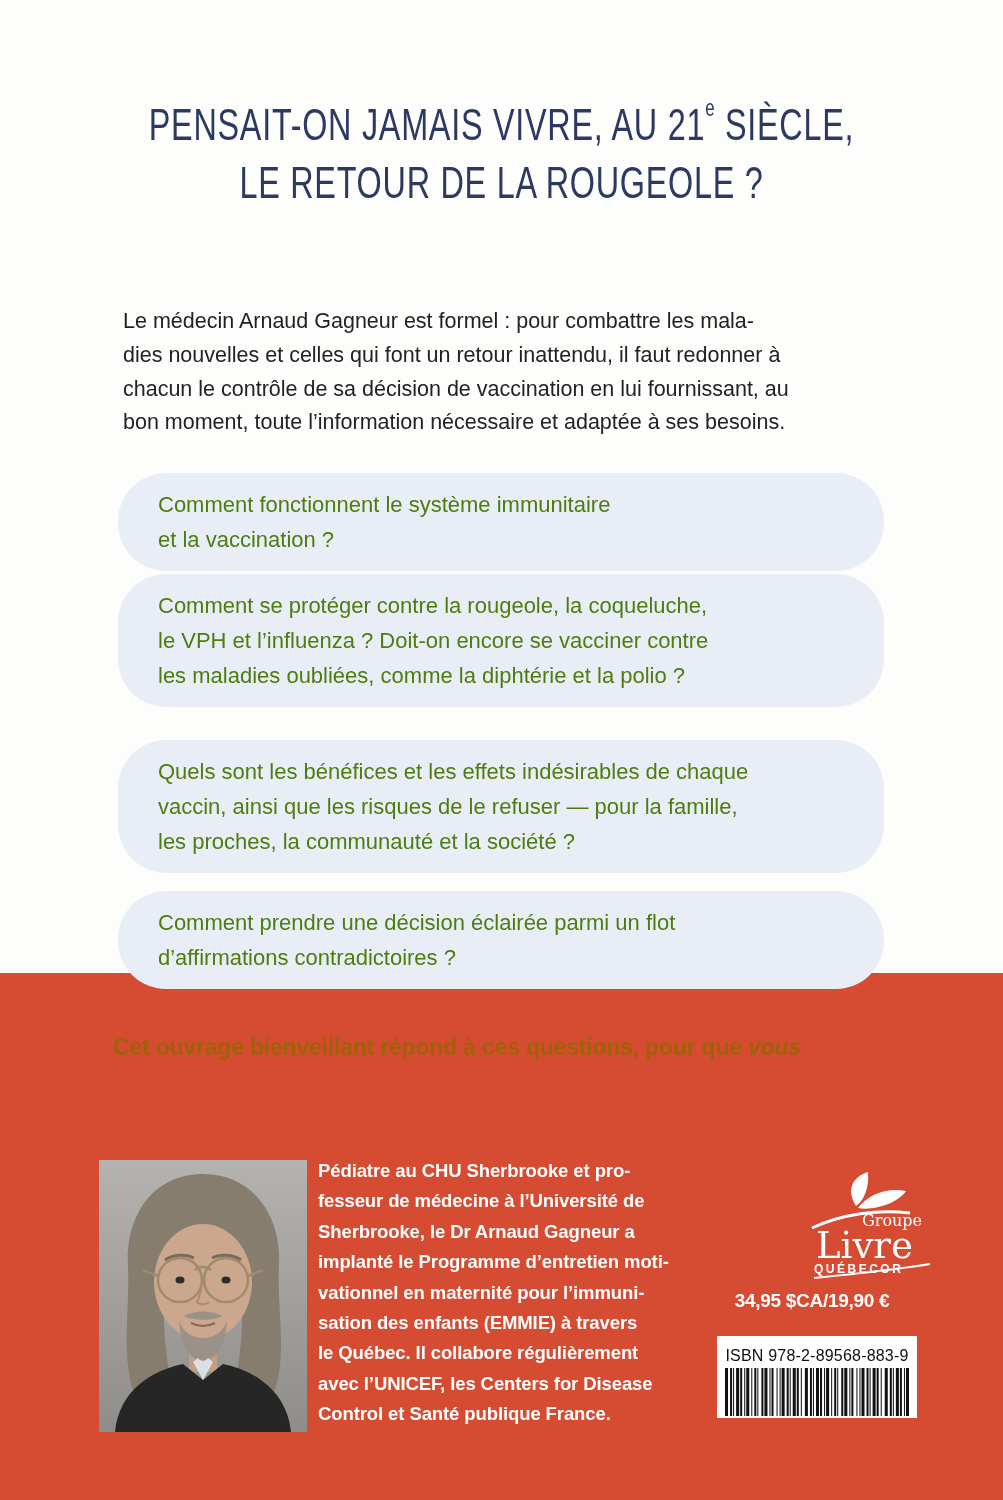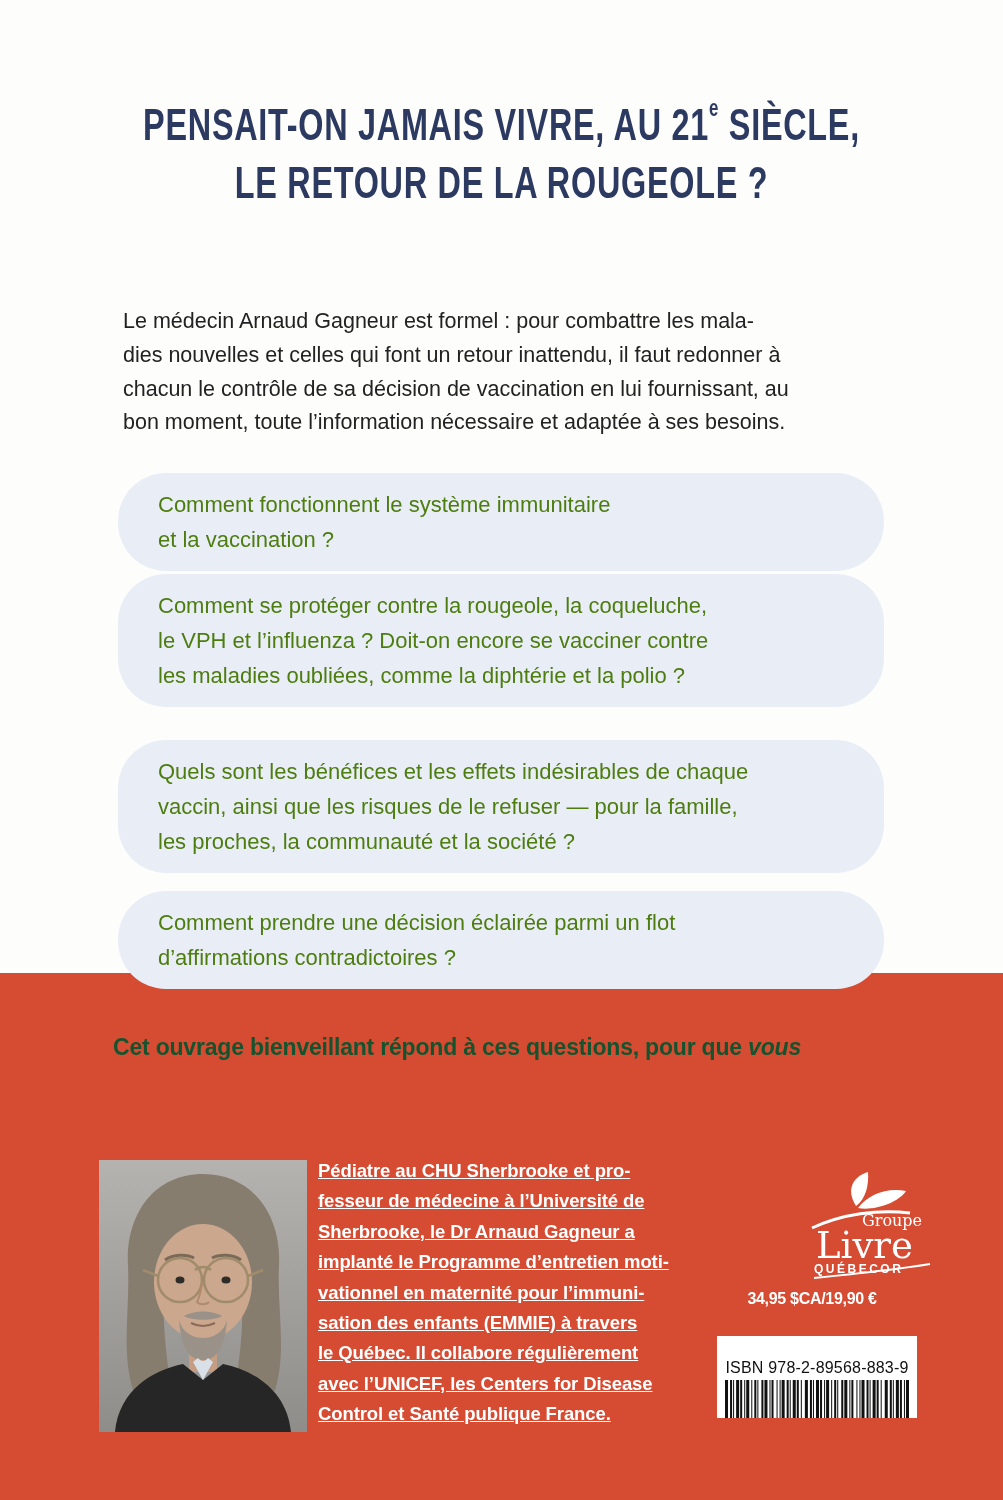--- a/index.html
+++ b/index.html
@@ -5,50 +5,50 @@
   :root{
     --navy:#2c3a62; --red:#d64c33; --bubble:#e9eef6; --ink:#222222;
   }
   html,body{margin:0;padding:0;background:#ffffff;}
   .page{
     position:relative; width:1003px; height:1500px; overflow:hidden;
     background:#fdfdfc; font-family:"Liberation Sans", sans-serif;
   }
   
   .headline{position:absolute; top:96px; left:0; width:1003px; text-align:center;
-    color:var(--navy); font-weight:bold; font-size:45px; line-height:58px; letter-spacing:1px;}
+    color:var(--navy); font-weight:normal; font-size:45px; line-height:58px; letter-spacing:1px;}
   .hl-line{display:block; transform:scaleX(0.72); transform-origin:50% 50%; white-space:nowrap;}
   .headline sup{font-size:0.52em; vertical-align:top; line-height:1; position:relative; top:1px;}
   
   .intro{position:absolute; top:292px; left:110px; width:812px; margin:13px;
     color:var(--ink); font-size:21.5px; line-height:33.8px; white-space:pre-line;}
   
   .bubble{position:absolute; left:118px; width:766px; box-sizing:border-box;
     background:var(--bubble); border-radius:48px; padding:14px 40px;
     color:#4d7c0f; font-size:22px; line-height:35px; white-space:pre-line; z-index:2;}
   .bubble-1{top:473px;} .bubble-2{top:574px;} .bubble-3{top:740px;} .bubble-4{top:891px;}
   
   .red-band{position:absolute; top:973px; left:0; width:1003px; height:527px;
     background:var(--red); z-index:1;}
   .pitch{position:absolute; top:1028px; left:113px; width:810px; z-index:3;
-    color:#14532d; font-weight:bold; font-size:23px; line-height:39px; letter-spacing:-0.2px;}
+    color:#a16207; font-weight:bold; font-size:23px; line-height:39px; letter-spacing:-0.2px;}
   .pitch em{font-style:italic;}
   
   .photo{position:absolute; top:1160px; left:99px; width:208px; height:272px; z-index:3;}
   .photo svg{display:block;}
   .bio{position:absolute; top:1156px; left:318px; width:402px; margin:0; z-index:3;
     color:#ffffff; font-weight:bold; font-size:18.5px; line-height:30.4px;
-    letter-spacing:-0.1px; white-space:pre-line;text-decoration:underline;}
+    letter-spacing:-0.1px; white-space:pre-line;}
   
   .logo{position:absolute; top:1172px; left:806px; width:132px; height:108px; z-index:3;text-align:center;}
   .price{position:absolute; top:1290px; left:700px; width:224px; z-index:3; text-align:center;
-    color:#ffffff; font-weight:bold; font-size:16px; letter-spacing:-0.3px;}
+    color:#ffffff; font-weight:bold; font-size:19px; letter-spacing:-0.3px;}
   .barcode-box{position:absolute; top:1336px; left:717px; width:200px; height:82px; z-index:3;
     background:#ffffff; display:flex; flex-direction:column; align-items:center;
-    box-sizing:border-box; padding-top:20px;}
+    box-sizing:border-box; padding-top:8px;}
   .isbn{color:#111111; font-size:16px; letter-spacing:0.2px; line-height:24px;}
   .bars{width:184px; height:48px;}
 </style>
 </head>
 <body>
 
 <div class="page">
 
   <header class="headline">
     <div class="hl-line"><span>PENSAIT-ON JAMAIS VIVRE, AU 21</span><sup>e</sup><span> SIÈCLE,</span></div>

